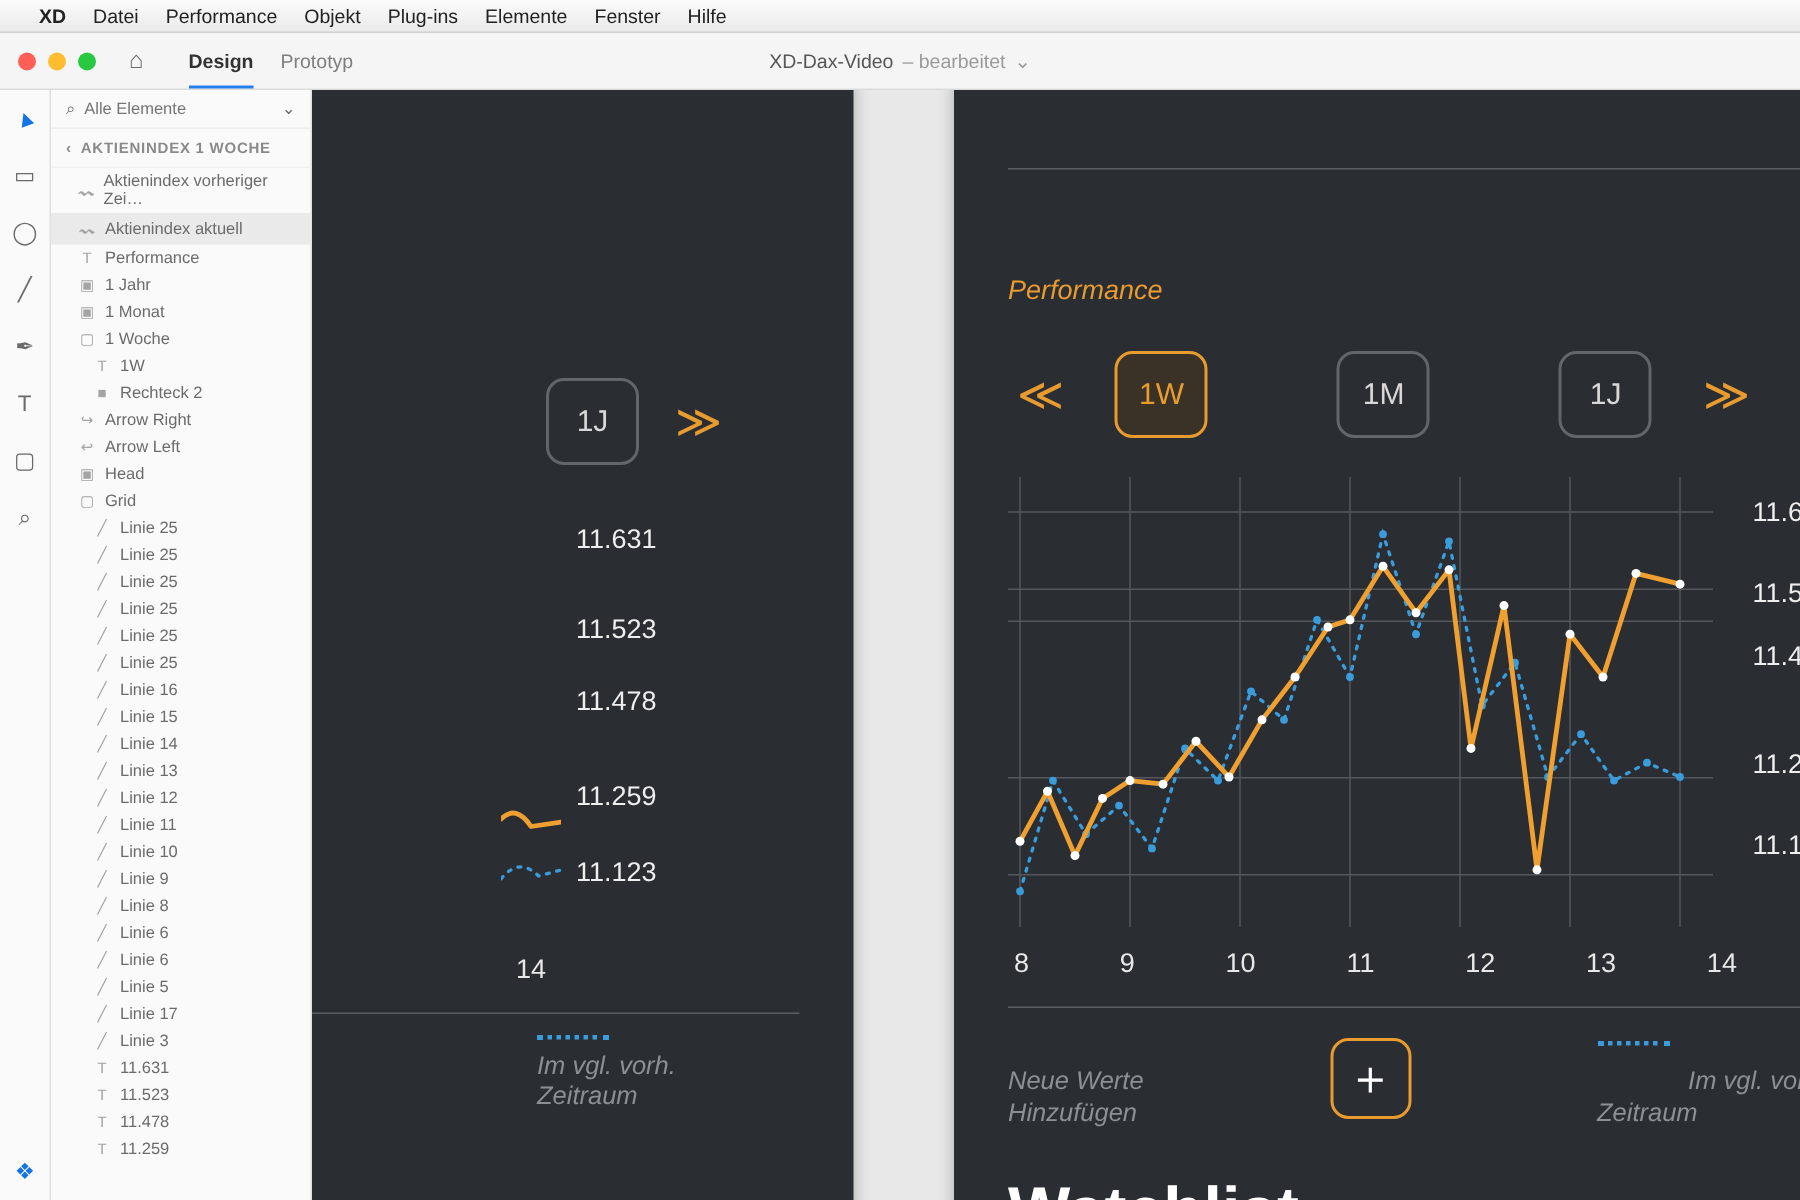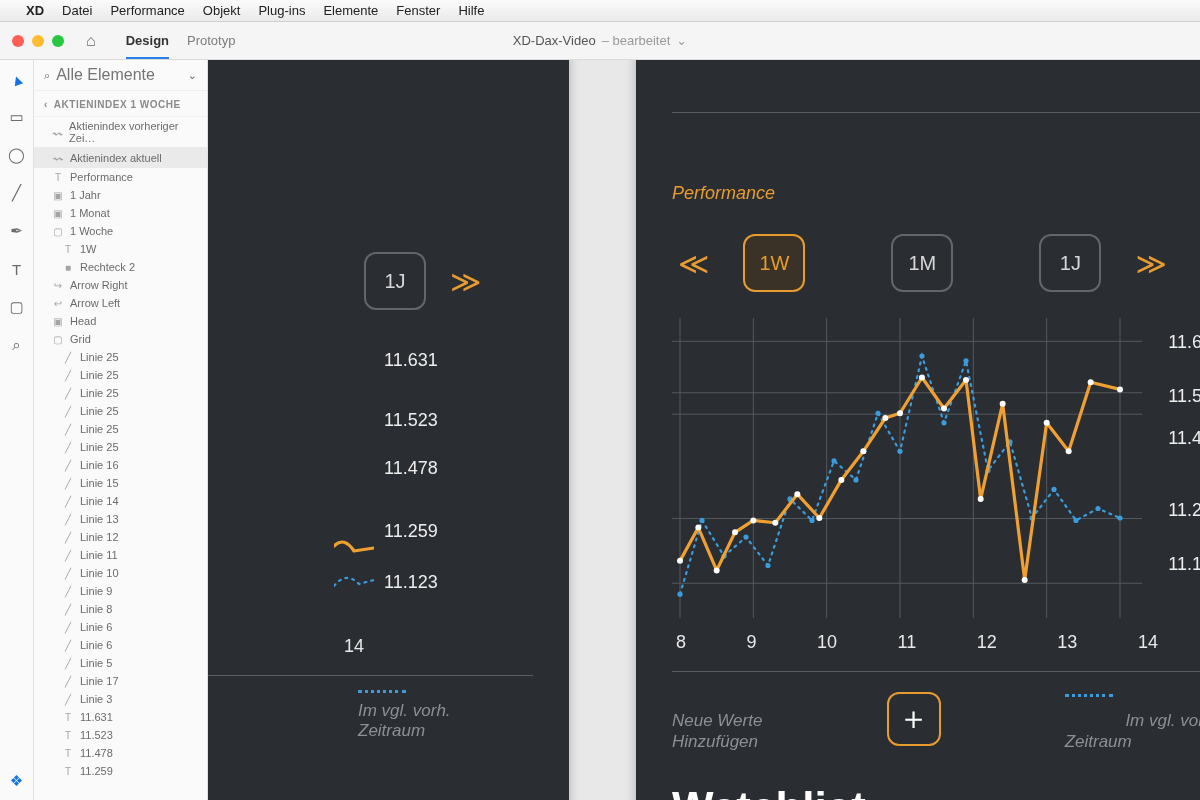--- a/index.html
+++ b/index.html
@@ -17,21 +17,21 @@
 .titlebar .tabs .active::after { content:""; position:absolute; left:0; right:0; bottom:-11px; height:2px; background:#2680eb; }
 .titlebar .doc { position:absolute; left:50%; transform:translateX(-50%); font-size:13px; color:#555; display:flex; align-items:center; gap:6px;}
 .titlebar .doc .suffix{color:#9a9a9a;}
 .main { flex:1; display:flex; overflow:hidden; }
 .toolcol { width:34px; background:#fafafa; border-right:1px solid #e0e0e0; display:flex; flex-direction:column; align-items:center; padding-top:10px; gap:20px; color:#6b6b6b; position:relative;}
 .toolcol .tool { width:18px; height:18px; display:flex; align-items:center; justify-content:center; font-size:15px; cursor:pointer;}
 .toolcol .tool.sel { color:#1473e6; }
 .toolcol .bottomlayer{ position:absolute; bottom:10px; color:#1473e6;}
 .layers { width:174px; background:#fafafa; border-right:1px solid #e0e0e0; display:flex; flex-direction:column; font-size:11px; color:#6b6b6b; overflow-y:auto;}
 .layers .search { display:flex; align-items:center; padding:6px 10px; border-bottom:1px solid #eee; gap:6px;}
-.layers .search input{ border:none; background:transparent; font-size:16px; width:100%; outline:none; color:#888;}
+.layers .search input{ border:none; background:transparent; font-size:11px; width:100%; outline:none; color:#888;}
 .layers .hdr { display:flex; align-items:center; gap:6px; padding:8px 10px 6px; font-size:10px; letter-spacing:.5px; color:#8a8a8a; font-weight:600; border-bottom:1px solid #f0f0f0;}
 .layers .item { display:flex; align-items:center; gap:6px; padding:3px 10px 3px 18px; cursor:pointer; }
 .layers .item.ind1{padding-left:28px;}
 .layers .item.sel{ background:#eaeaea;}
 .layers .item .ic{ width:12px; text-align:center; color:#a4a4a4; font-size:10px;}
 .canvas { flex:1; background:#e8e8e8; position:relative; overflow:hidden; }
 .artboard { position:absolute; background:#2a2d32; color:#fff; box-shadow:0 2px 10px rgba(0,0,0,.25); }
 .ab-left { left:-224px; top:-8px; width:585px; height:820px; }
 .ab-center{ left:428px; top:-8px; width:618px; height:820px; }
 .ab-inner{ padding:30px 36px; }

